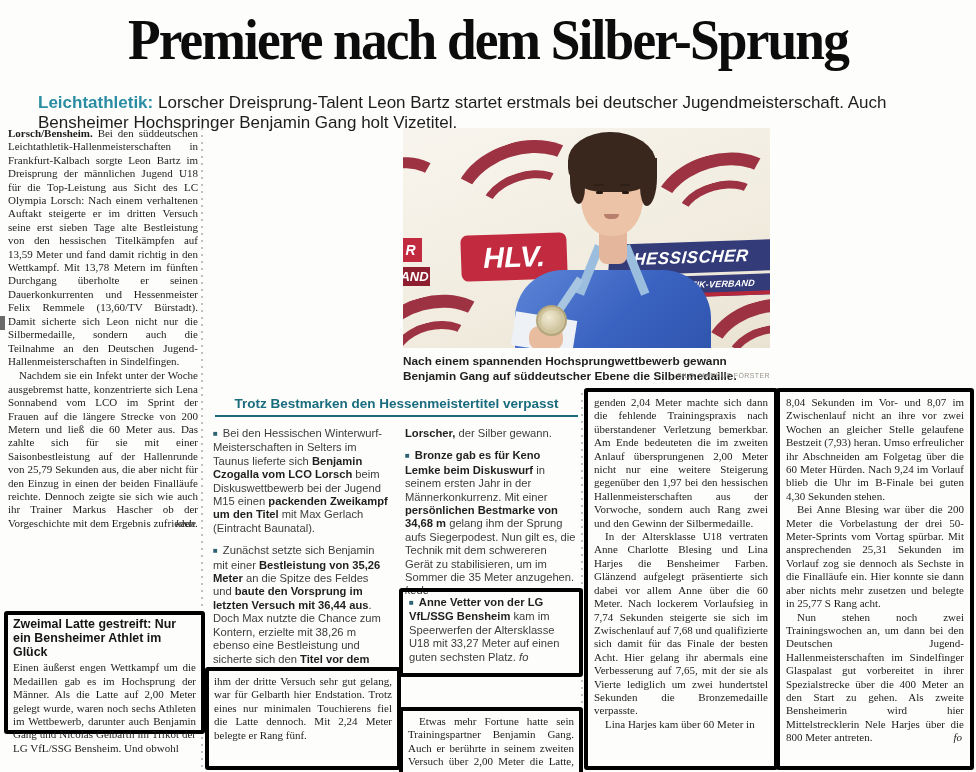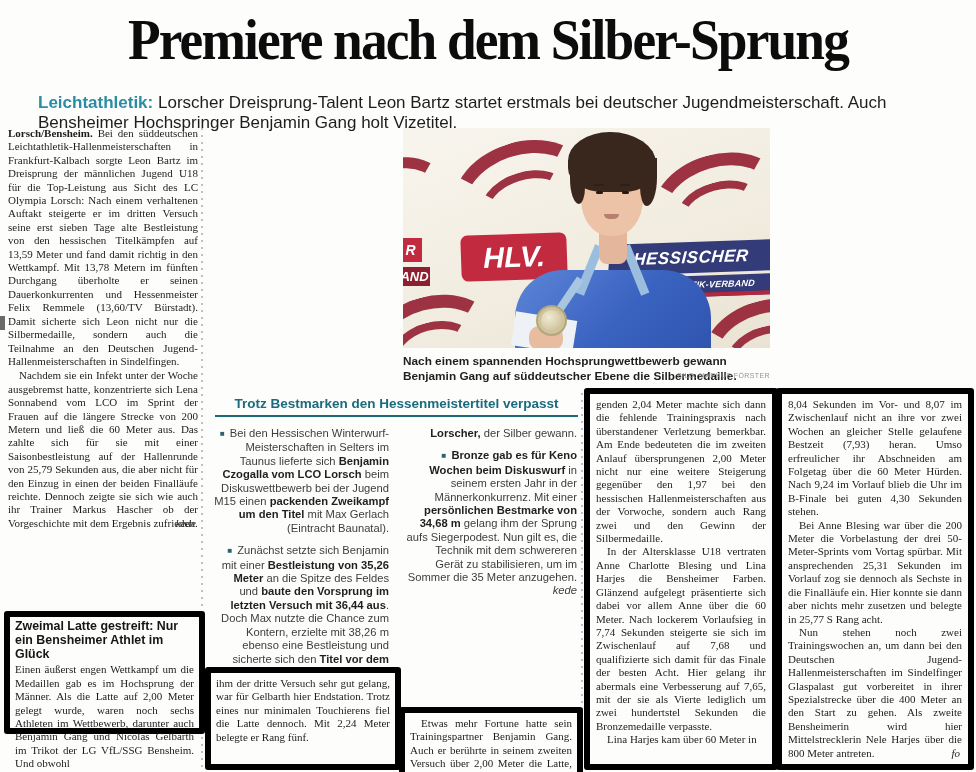--- a/index.html
+++ b/index.html
@@ -81,25 +81,25 @@
   
   .section{position:absolute;left:213px;top:396px;width:367px;}
   .sec-head{font-family:"Liberation Sans","DejaVu Sans",sans-serif;font-weight:700;font-size:13.5px;
     color:#1a6b7d;text-align:center;margin:0 0 4px 0;}
   .sec-rule{height:2px;background:#1a6b7d;margin:0 2px 10px 2px;}
   .sec-cols{display:flex;gap:16px;}
   .sec-left{width:176px;}
   .sec-right{width:172px;}
   .sans{font-family:"Liberation Sans","DejaVu Sans",sans-serif;font-size:11.2px;line-height:13.4px;color:#3d3d3d;text-align:left;}
   .sans b{color:#1f1f1f;}
-  .sans p{margin:0 0 9px 0;text-align:right;}
+  .sans p{margin:0 0 9px 0;}
   .bullet::before{content:"\25A0";color:#2c6271;font-size:8px;margin-right:5px;position:relative;top:-1px;}
 
   
-  .hl{position:absolute;border:6px solid #000000;border-radius:3px;background:transparent;box-sizing:border-box;}
+  .hl{position:absolute;border:4px solid #000000;border-radius:3px;background:transparent;box-sizing:border-box;}
   .boxA{left:4px;top:611px;width:201px;height:123px;padding:3px 5px;}
   .boxA .h{font-family:"Liberation Sans","DejaVu Sans",sans-serif;font-weight:700;font-size:12.4px;line-height:13.8px;
     color:#151515;margin:0 0 2px 0;text-align:left;}
   .boxB{left:205px;top:667px;width:196px;height:103px;padding:4px 5px;}
   .boxC{left:399px;top:588px;width:184px;height:89px;padding:4px 6px;}
   .boxD{left:399px;top:707px;width:184px;height:93px;padding:4px 5px;}
   .boxE{left:584px;top:388px;width:194px;height:382px;padding:4px 6px;}
   .boxF{left:776px;top:388px;width:198px;height:382px;padding:4px 6px;}
 </style>
 </head>
@@ -171,36 +171,39 @@
   <div class="section">
     <p class="sec-head">Trotz Bestmarken den Hessenmeistertitel verpasst</p>
     <div class="sec-rule"></div>
     <div class="sec-cols">
       <div class="sec-left sans">
         <p class="bullet">Bei den Hessischen Winterwurf-Meisterschaften in Selters im Taunus lieferte sich <b>Benjamin Czogalla vom LCO Lorsch</b> beim Diskuswettbewerb bei der Jugend M15 einen <b>packenden Zweikampf um den Titel</b> mit Max Gerlach (Eintracht Baunatal).</p>
         <p class="bullet">Zunächst setzte sich Benjamin mit einer <b>Bestleistung von 35,26 Meter</b> an die Spitze des Feldes und <b>baute den Vorsprung im letzten Versuch mit 36,44 aus</b>. Doch Max nutzte die Chance zum Kontern, erzielte mit 38,26 m ebenso eine Bestleistung und sicherte sich den <b>Titel vor dem</b></p>
       </div>
       <div class="sec-right sans">
         <p><b>Lorscher,</b> der Silber gewann.</p>
-        <p class="bullet"><b>Bronze gab es für Keno Wochen beim Diskuswurf</b> in seinem ersten Jahr in der Männerkonkurrenz. Mit einer <b>persönlichen Bestmarke von 34,68 m</b> gelang ihm der Sprung aufs Siegerpodest. Nun gilt es, die Technik mit dem schwereren Gerät zu stabilisieren, um im Sommer die 35 Meter anzugehen. <i>kede</i></p>
+        <p class="bullet"><b>Bronze gab es für Keno Lemke beim Diskuswurf</b> in seinem ersten Jahr in der Männerkonkurrenz. Mit einer <b>persönlichen Bestmarke von 34,68 m</b> gelang ihm der Sprung aufs Siegerpodest. Nun gilt es, die Technik mit dem schwereren Gerät zu stabilisieren, um im Sommer die 35 Meter anzugehen. <i>kede</i></p>
       </div>
     </div>
   </div>
 
   <div class="hl boxA">
     <p class="h">Zweimal Latte gestreift: Nur ein Bensheimer Athlet im Glück</p>
     <div class="ser">
         <p>Einen äußerst engen Wettkampf um die Medaillen gab es im Hochsprung der Männer. Als die Latte auf 2,00 Meter gelegt wurde, waren noch sechs Athleten im Wettbewerb, darunter auch Benjamin Gang und Nicolas Gelbarth im Trikot der LG VfL/SSG Bensheim. Und obwohl</p>
       </div>
   </div>
 
   <div class="hl boxB ser">
     <p>ihm der dritte Versuch sehr gut gelang, war für Gelbarth hier Endstation. Trotz eines nur minimalen Touchierens fiel die Latte dennoch. Mit 2,24 Meter belegte er Rang fünf.</p>
   </div>
 
+  <div class="hl boxC sans">
+    <p class="bullet"><b>Anne Vetter von der LG VfL/SSG Bensheim</b> kam im Speerwerfen der Altersklasse U18 mit 33,27 Meter auf einen guten sechsten Platz. <i>fo</i></p>
+  </div>
 
   <div class="hl boxD ser">
     <p class="ind">Etwas mehr Fortune hatte sein Trainingspartner Benjamin Gang. Auch er berührte in seinem zweiten Versuch über 2,00 Meter die Latte, hier aber blieb sie liegen. Bei den fol-</p>
   </div>
 
   <div class="hl boxE ser">
     <p>genden 2,04 Meter machte sich dann die fehlende Trainingspraxis nach überstandener Verletzung bemerkbar. Am Ende bedeuteten die im zweiten Anlauf übersprungenen 2,00 Meter nicht nur eine weitere Steigerung gegenüber den 1,97 bei den hessischen Hallenmeisterschaften aus der Vorwoche, sondern auch Rang zwei und den Gewinn der Silbermedaille.</p>
     <p class="ind">In der Altersklasse U18 vertraten Anne Charlotte Blesing und Lina Harjes die Bensheimer Farben. Glänzend aufgelegt präsentierte sich dabei vor allem Anne über die 60 Meter. Nach lockerem Vorlaufsieg in 7,74 Sekunden steigerte sie sich im Zwischenlauf auf 7,68 und qualifizierte sich damit für das Finale der besten Acht. Hier gelang ihr abermals eine Verbesserung auf 7,65, mit der sie als Vierte lediglich um zwei hundertstel Sekunden die Bronzemedaille verpasste.</p>
     <p class="ind">Lina Harjes kam über 60 Meter in</p>
   </div>

